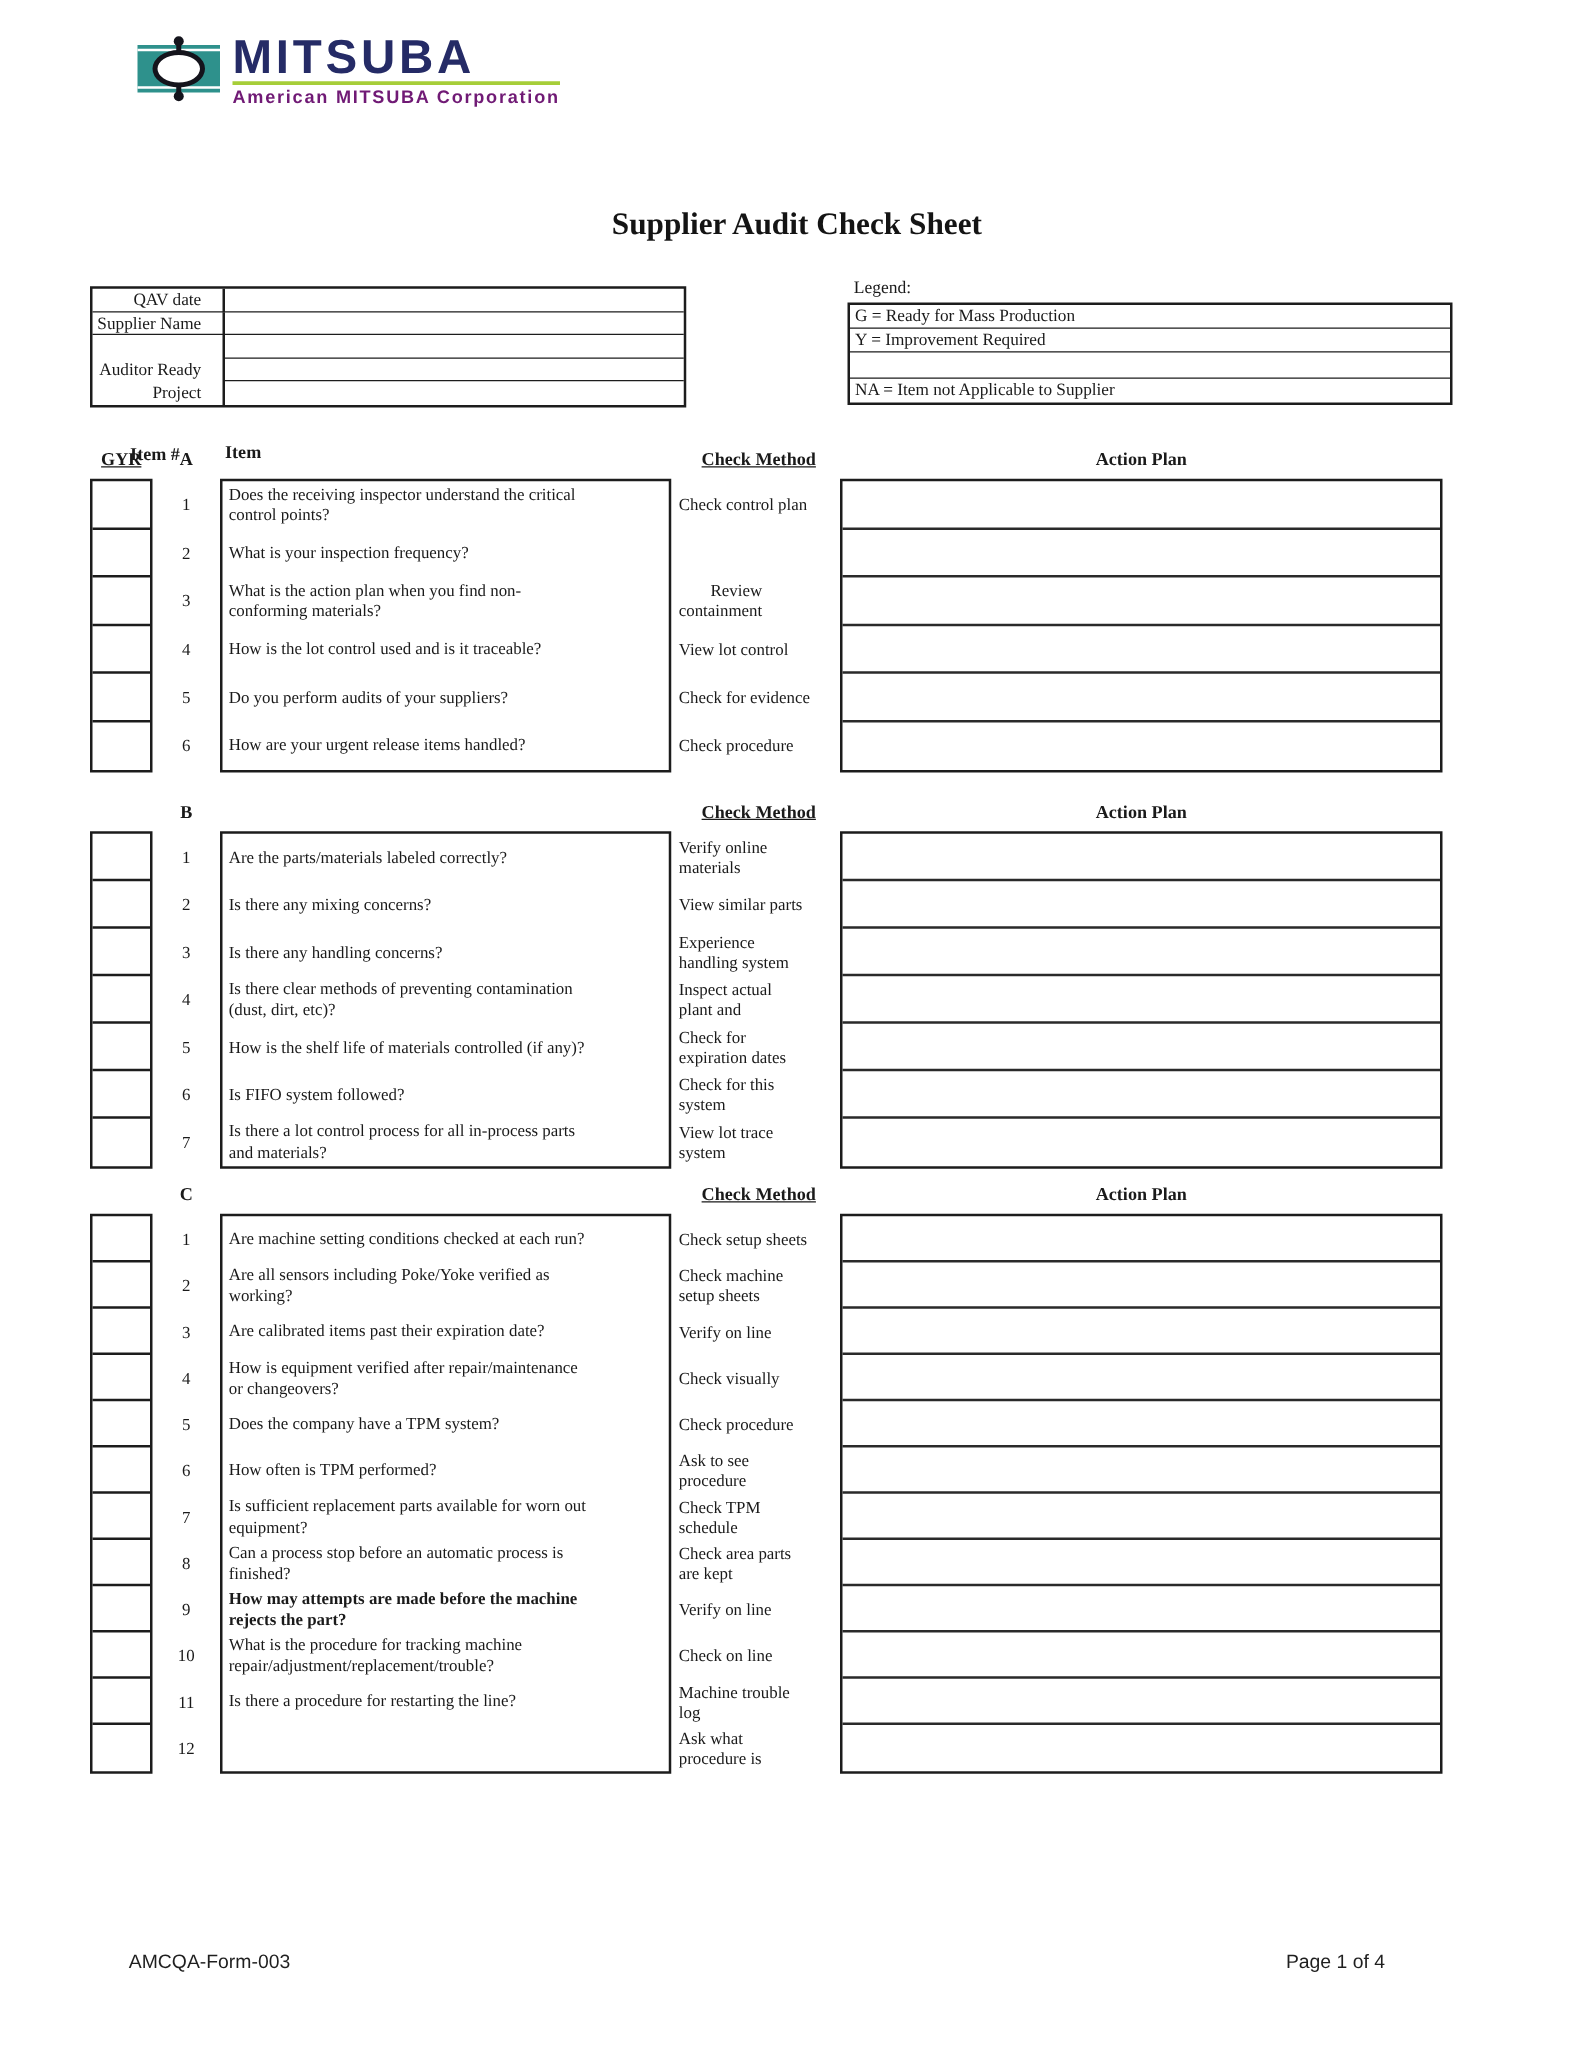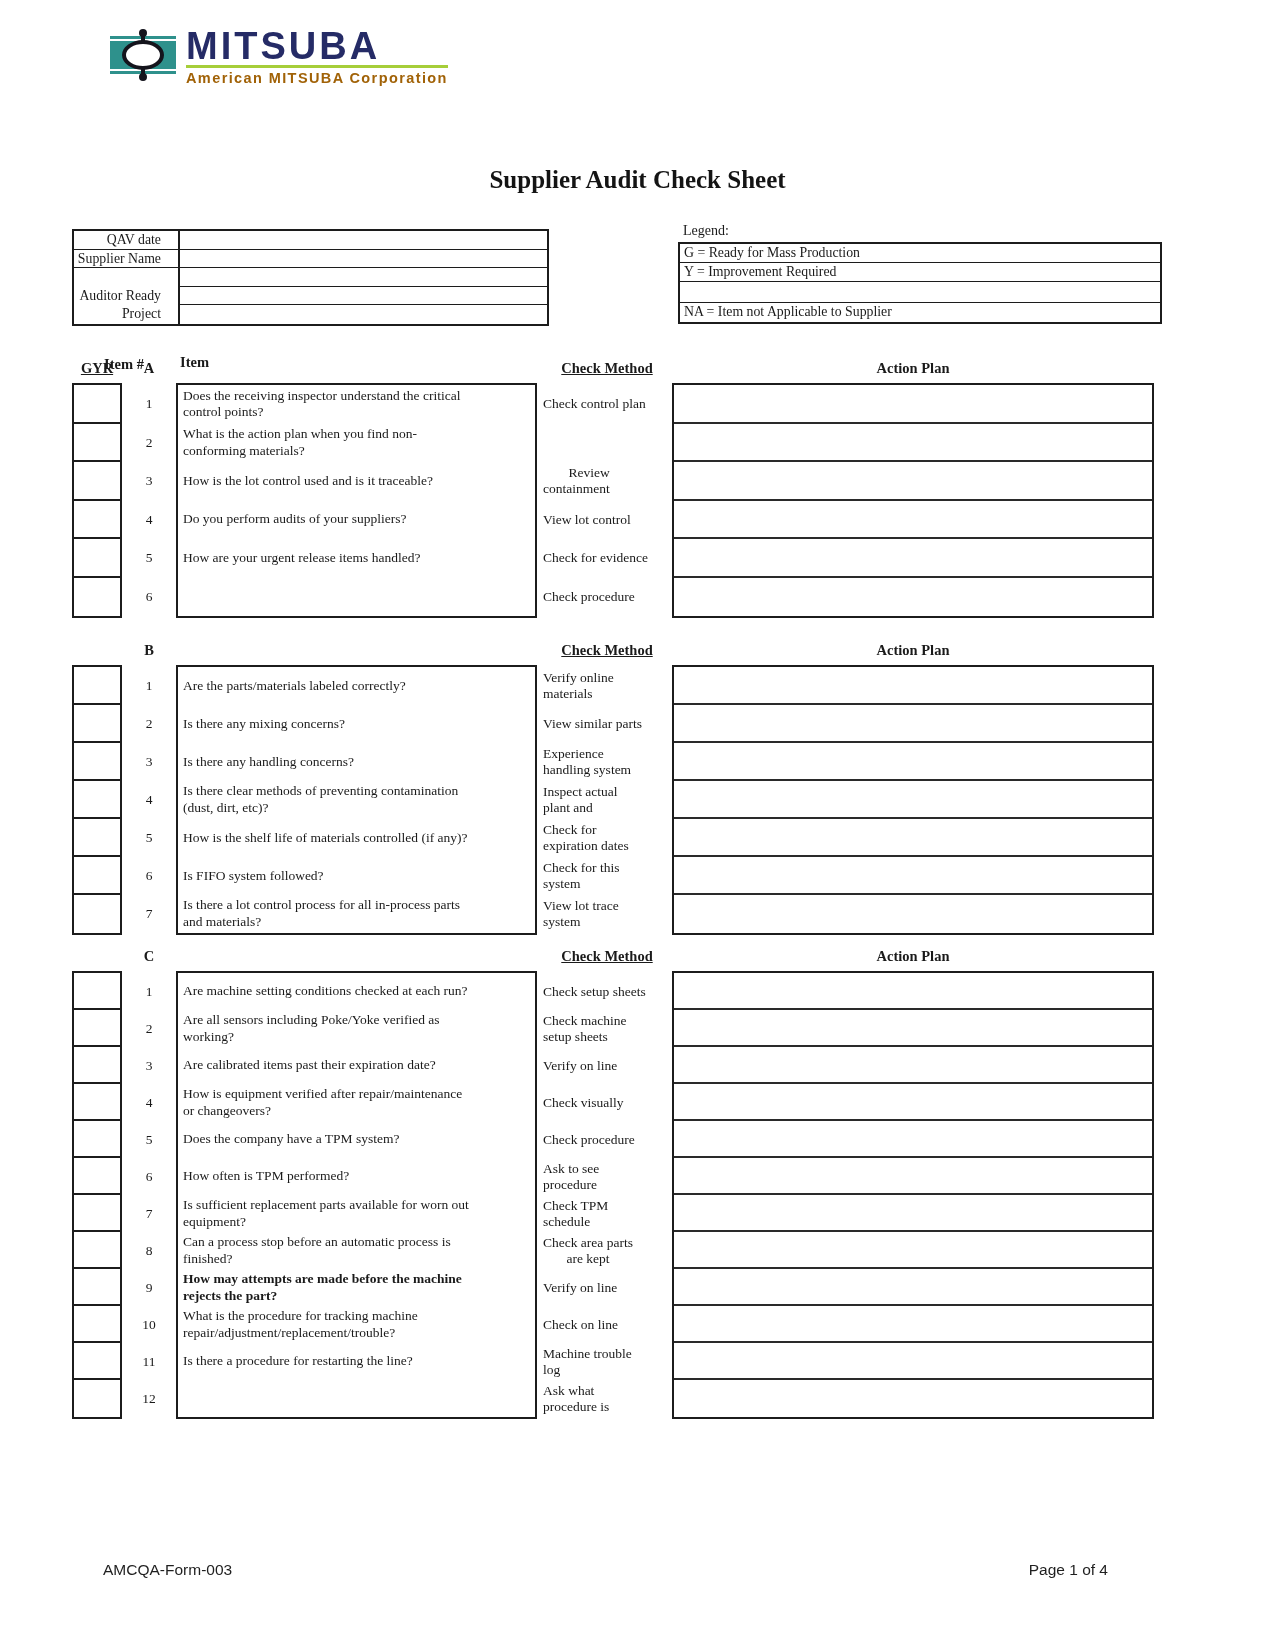--- a/index.html
+++ b/index.html
@@ -17,21 +17,21 @@
   .logo-vline{position:absolute;left:31px;top:0;width:4px;height:50px;background:#14141c;}
   .logo-dot{position:absolute;left:29px;width:8px;height:8px;background:#14141c;border-radius:50%;}
   .logo-dot.top{top:-1px;} .logo-dot.bot{bottom:-1px;}
   .logo-ellipse{position:absolute;left:12px;top:10px;width:42px;height:30px;background:#ffffff;
     border:4px solid #14141c;border-radius:50%;box-sizing:border-box;}
   .logo-text{margin-left:10px;}
   .brand{font-family:"Liberation Sans","DejaVu Sans",sans-serif;font-weight:bold;font-size:38px;
     line-height:36px;color:#252b66;letter-spacing:3px;}
   .brand-rule{height:3px;background:#a6ce39;margin:1px 0 2px 0;}
   .subbrand{font-family:"Liberation Sans","DejaVu Sans",sans-serif;font-weight:bold;font-size:14.5px;
-    color:#a16207;letter-spacing:1.4px;}
+    color:#701a75;letter-spacing:1.4px;}
   
   .doc-title{position:absolute;left:0;top:166px;width:1275px;text-align:center;
     font-size:25px;font-weight:bold;color:#141414;}
   
   .info-table{position:absolute;left:72px;top:229px;width:473px;border:2px solid #1c1c1c;
     display:grid;grid-template-columns:106px 1fr;grid-auto-rows:18.5px;box-sizing:content-box;
     font-size:13.8px;}
   .it-label{border-right:2px solid #1c1c1c;border-bottom:1.5px solid #1c1c1c;
     text-align:right;padding-right:17px;line-height:18px;box-sizing:border-box;}
   .it-value{border-bottom:1.5px solid #1c1c1c;box-sizing:border-box;}
@@ -141,20 +141,21 @@
         <div class="cell" style="height: 38.5px;">1</div>
         <div class="cell" style="height: 38.5px;">2</div>
         <div class="cell" style="height: 38.5px;">3</div>
         <div class="cell" style="height: 38.5px;">4</div>
         <div class="cell" style="height: 38.5px;">5</div>
         <div class="cell" style="height: 38.5px;">6</div>
       </div>
       <div class="col col-item" style="top: 23px; height: 235px;">
         <div class="cell" style="height: 38.5px;">Does the receiving inspector understand the critical
 control points?</div>
+        <div class="cell" style="height: 38.5px;">What is your inspection frequency?</div>
         <div class="cell" style="height: 38.5px;">What is the action plan when you find non-
 conforming materials?</div>
         <div class="cell" style="height: 38.5px;">How is the lot control used and is it traceable?</div>
         <div class="cell" style="height: 38.5px;">Do you perform audits of your suppliers?</div>
         <div class="cell" style="height: 38.5px;">How are your urgent release items handled?</div>
       </div>
       <div class="col col-check" style="top: 23px;">
         <div class="cell" style="height: 38.5px;">Check control plan</div>
         <div class="cell" style="height: 38.5px;"></div>
         <div class="cell" style="height: 38.5px; text-align: right;">Review
@@ -285,21 +286,21 @@
         <div class="cell" style="height: 37px;">Check setup sheets</div>
         <div class="cell" style="height: 37px;">Check machine
 setup sheets</div>
         <div class="cell" style="height: 37px;">Verify on line</div>
         <div class="cell" style="height: 37px;">Check visually</div>
         <div class="cell" style="height: 37px;">Check procedure</div>
         <div class="cell" style="height: 37px;">Ask to see
 procedure</div>
         <div class="cell" style="height: 37px;">Check TPM
 schedule</div>
-        <div class="cell" style="height: 37px; text-align: center;">Check area parts
+        <div class="cell" style="height: 37px;">Check area parts
 are kept</div>
         <div class="cell" style="height: 37px;">Verify on line</div>
         <div class="cell" style="height: 37px;">Check on line</div>
         <div class="cell" style="height: 37px;">Machine trouble
 log</div>
         <div class="cell" style="height: 37px;">Ask what
 procedure is</div>
       </div>
       <div class="col col-action" style="top: 23px; height: 448px;">
         <div class="cell" style="height: 37px;"></div>

